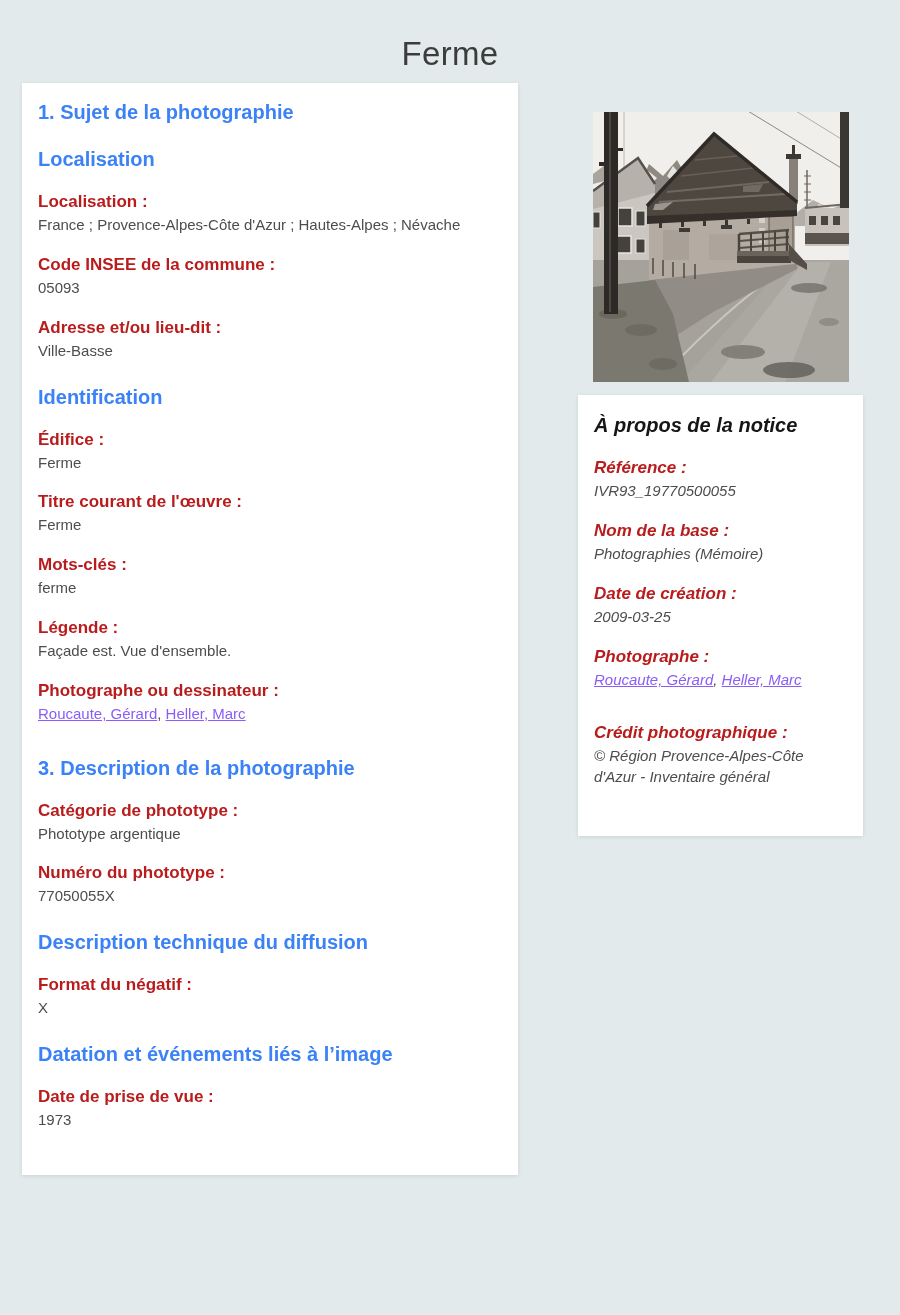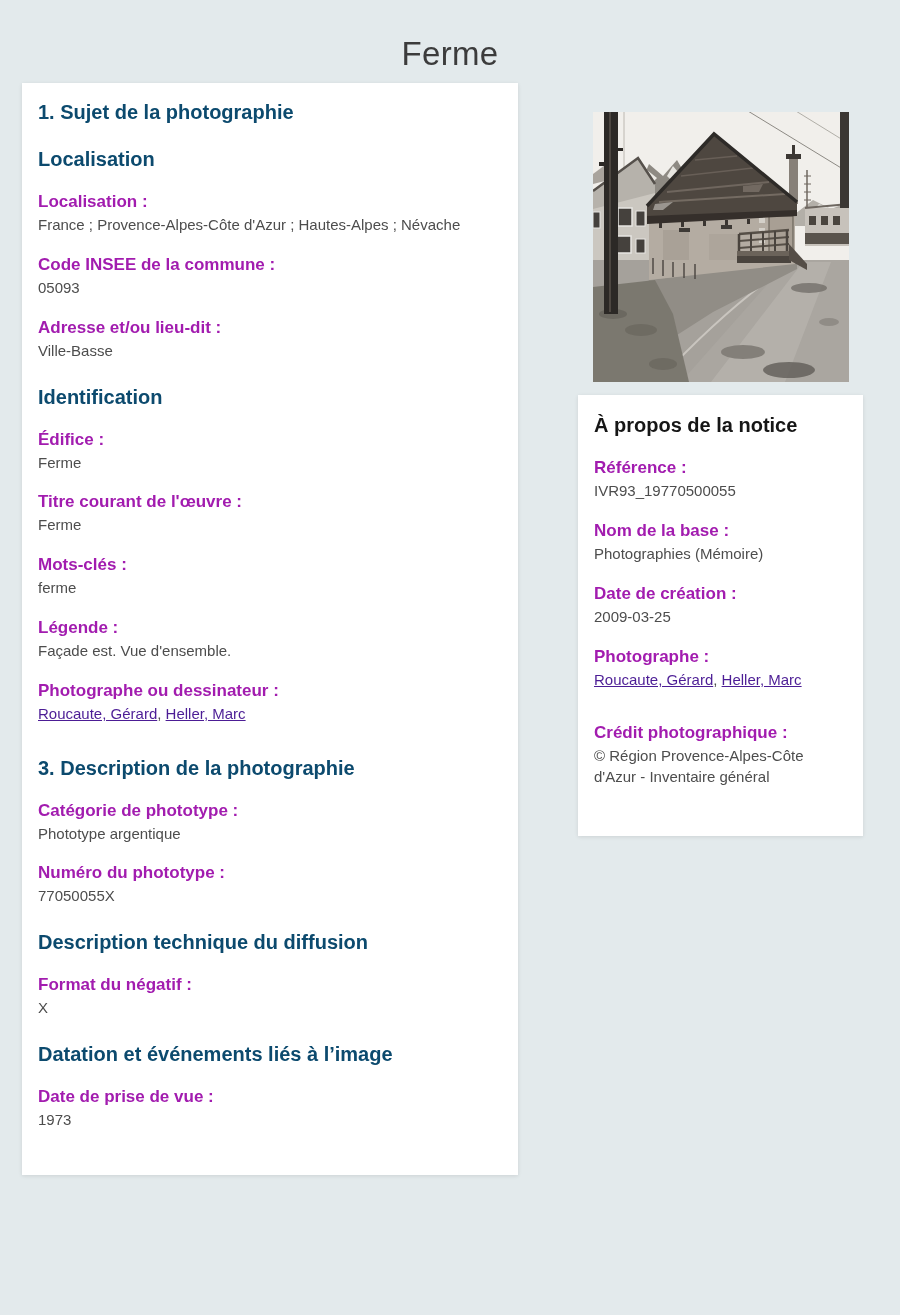--- a/index.html
+++ b/index.html
@@ -22,55 +22,55 @@
     display: flex;
     align-items: flex-start;
     margin: 9px 0 0 22px;
   }
   .notice-card {
     width: 464px;
     background: #ffffff;
     padding: 16px 16px 26px 16px;
     box-shadow: 0 1px 4px rgba(0,0,0,0.10);
   }
-  .side-col { width: 285px; margin-left: 60px; }
+  .side-col { width: 285px; margin-left: 60px; font-style: italic; }
   .photo-fig { margin: 29px auto 0; width: 256px; height: 270px; display: block; }
   .photo-fig svg { display: block; }
   .about-card {
     margin-top: 13px;
     width: 285px; box-sizing: border-box;
     background: #ffffff;
     padding: 16px 16px 30px 16px;
     box-shadow: 0 1px 4px rgba(0,0,0,0.10);
   }
   h2.sec-h1, h3.sec-h2 {
     font-size: 20px; font-weight: 700;
-    color: #0c4a6e;
+    color: #3b82f6;
     margin: 24px 0 20px 0;
     line-height: 1.15;
   }
   .notice-card > :first-child { margin-top: 2px; }
   .about-title {
     font-size: 20px; font-weight: 700;
     color: #161616;
     margin: 3px 0 20px 0; line-height: 1.15;
   }
   .field { margin-bottom: 18px; }
   .field-links { margin-bottom: 32px; }
   .field-label {
     font-size: 17px; font-weight: 700;
-    color: #a21caf; line-height: 1.3;
+    color: #b91c1c; line-height: 1.3;
   }
   .field-value {
     font-size: 15px; font-weight: 400;
     color: #4d4d4d; line-height: 1.38;
     margin-top: 2px;
     hyphens: auto; -webkit-hyphens: auto;
   }
-  .field-value a { color: #4c1d95; text-decoration: underline; }
+  .field-value a { color: #8b5cf6; text-decoration: underline; }
 </style>
 </head>
 <body style="background: rgb(227, 234, 236);">
 
 <h1 class="page-title">Ferme</h1>
 
 <div class="content">
 
   <main class="notice-card" id="main-card">
       <h2 class="sec-h1">1. Sujet de la photographie</h2>

